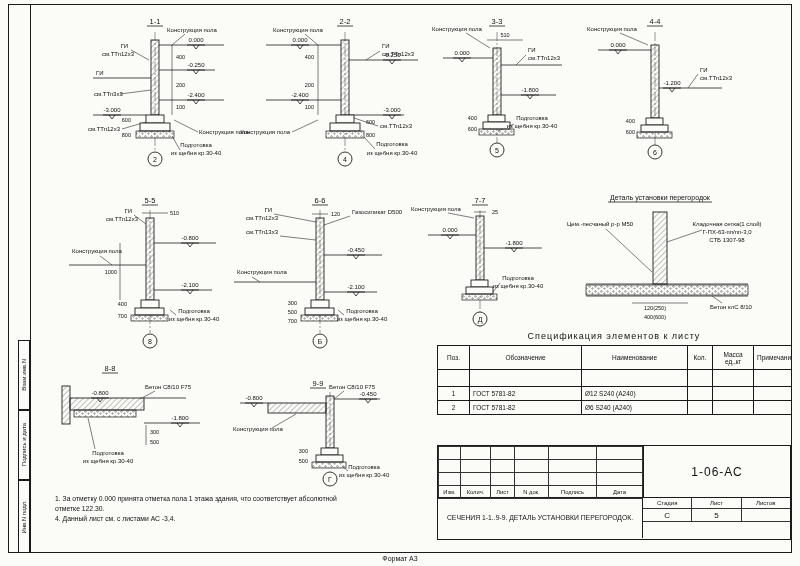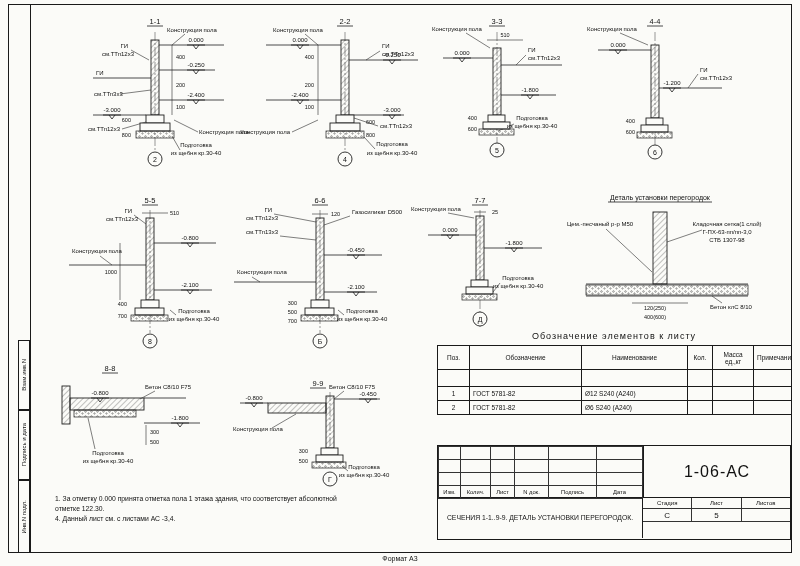--- a/index.html
+++ b/index.html
@@ -30,21 +30,21 @@
 .spec-tbl th,.spec-tbl td{border:1px solid #1a1a1a;font-size:6.5px;font-weight:normal;color:#111;padding:1px 3px;overflow:hidden}
 .spec-tbl th{text-align:center;vertical-align:middle}
 .spec-tbl td{text-align:left}
 .spec-tbl tr.hdr{height:24px}
 .spec-tbl tr.gap{height:17px}
 .spec-tbl tr.row{height:14px}
 .titleblock{position:absolute;left:437px;top:445px;width:354px;height:95px;border:1.4px solid #1a1a1a;background:#fbfbf8}
 .tb-top{display:flex;height:52px;border-bottom:1px solid #1a1a1a}
 table.rev{width:204px;border-collapse:collapse;table-layout:fixed}
 .rev td{border:0.8px solid #333;height:13px;font-size:5.8px;text-align:center;color:#111;padding:0}
-.code-cell{flex:1;border-left:1px solid #1a1a1a;display:flex;align-items:center;justify-content:center;font-size:16px;color:#111;letter-spacing:1px}
+.code-cell{flex:1;border-left:1px solid #1a1a1a;display:flex;align-items:center;justify-content:center;font-size:12px;color:#111;letter-spacing:1px}
 .tb-bot{display:flex;height:40px}
 .doc-cell{width:204px;display:flex;align-items:center;justify-content:center;text-align:center;font-size:6.8px;color:#111;padding:2px 6px;line-height:1.3}
 .tb-right{flex:1;border-left:1px solid #1a1a1a;display:flex;flex-direction:column}
 .stage-row{display:flex}
 .stage-row>div{flex:1;border-right:0.8px solid #333;border-bottom:0.8px solid #333;text-align:center;font-size:6px;color:#111;height:11px;line-height:11px}
 .stage-row.val>div{font-size:8px;height:13px;line-height:13px}
 .stage-row>div:last-child{border-right:none}
 .stage-bottom{flex:1}
 .notes{position:absolute;left:55px;top:494px;width:380px;font-size:6.8px;color:#111;line-height:1.5}
 .fmt{position:absolute;left:0;right:0;top:555px;text-align:center;font-size:7px;color:#111}
@@ -354,21 +354,21 @@
       <text class="t5 end" x="308" y="453">300</text>
       <text class="t5 end" x="308" y="463">500</text>
       <text class="mid" x="364" y="469">Подготовка</text>
       <text class="mid" x="364" y="477">из щебня кр.30-40</text>
       <circle class="axc" cx="330" cy="479" r="7"></circle>
       <text class="ax" x="330" y="482">Г</text>
     </g>
   </svg>
 
   <div class="spec">
-    <div class="spec-title">Обозначение элементов к листу</div>
+    <div class="spec-title">Спецификация элементов к листу</div>
     <table class="spec-tbl">
       <colgroup>
         <col style="width:32px">
           <col style="width:112px">
           <col style="width:106px">
         <col style="width:25px">
           <col style="width:41px">
           <col style="width:38px">
       </colgroup>
       <tbody>

